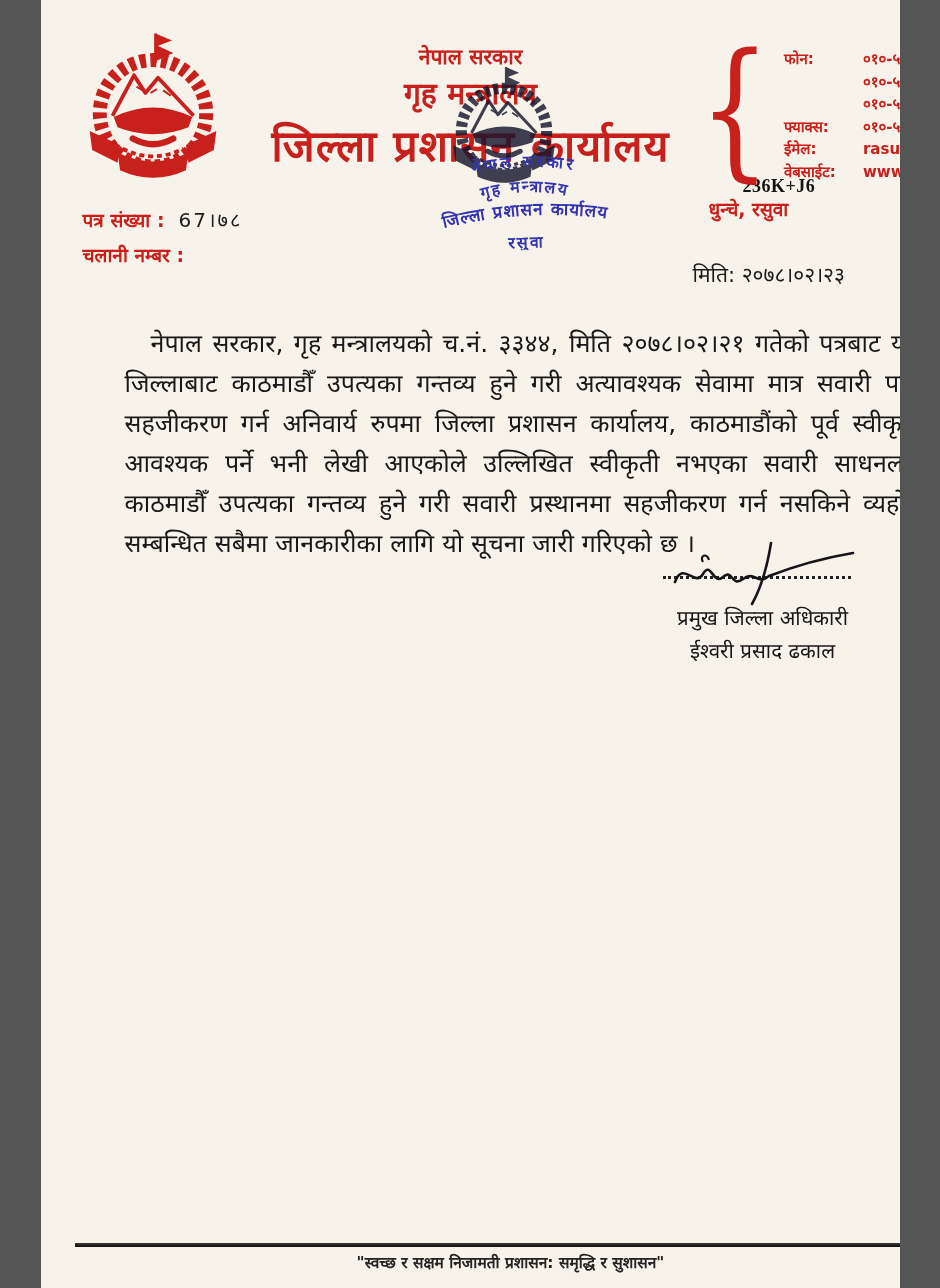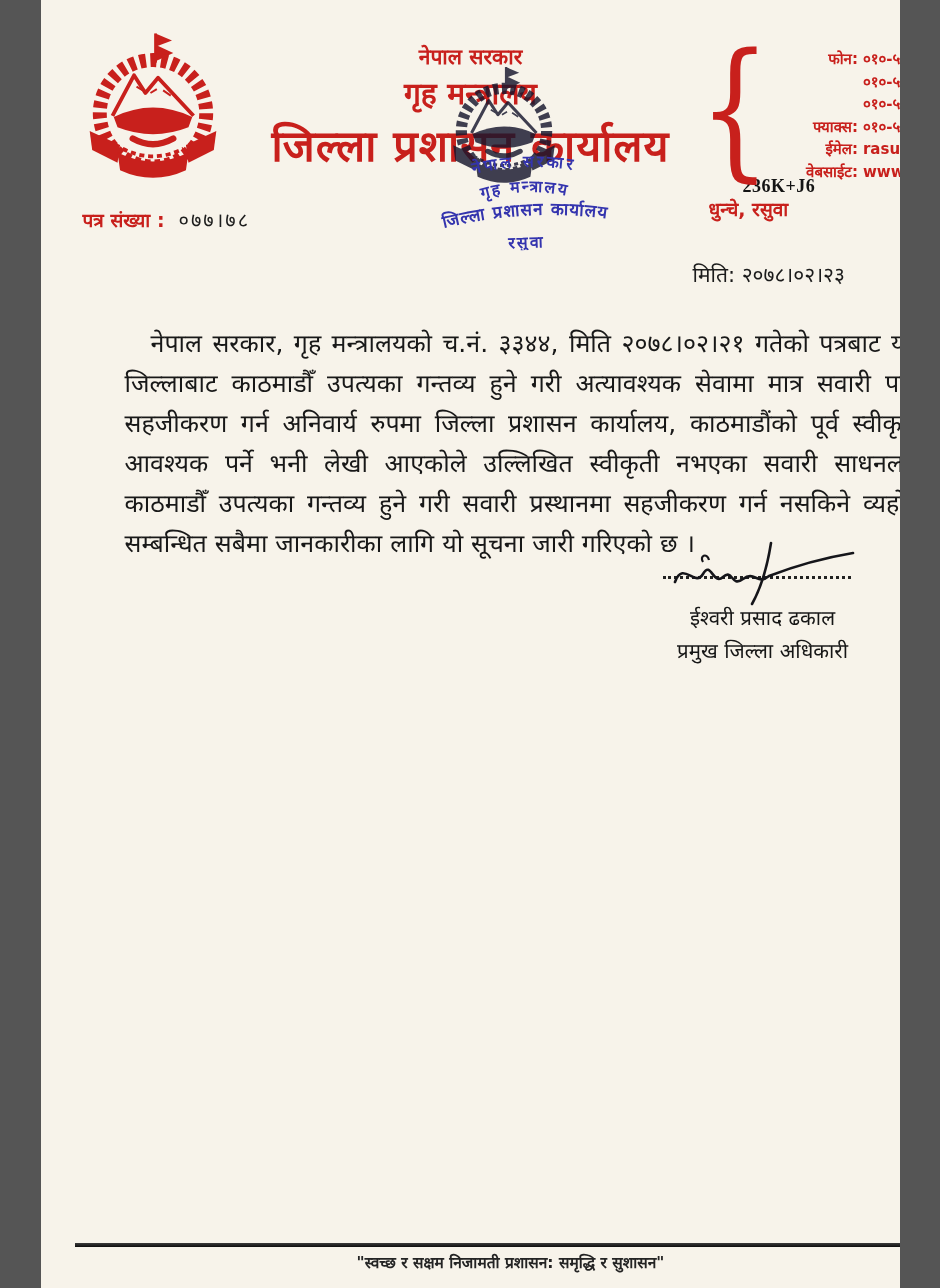--- a/index.html
+++ b/index.html
@@ -19,21 +19,21 @@
   .hdr .gov{font-size:21px;font-weight:bold;}
   .hdr .min{font-size:30px;font-weight:bold;margin-top:2px;}
   .hdr .office{font-size:43px;font-weight:bold;letter-spacing:1px;margin-top:2px;white-space:nowrap;}
   .blue-stamp{position:absolute;left:336px;top:146px;width:296px;height:104px;z-index:4;transform:rotate(-2deg);}
   .blue-stamp text{fill:#3434ae;font-weight:bold;font-family:"DejaVu Sans",sans-serif;}
   
   .contact-wrap{position:absolute;left:646px;top:40px;display:flex;z-index:2;}
   .brace{font-family:"DejaVu Serif",serif;font-size:150px;line-height:138px;font-weight:400;color:#c8201c;transform:scaleX(.75);}
   .contact{margin-left:2px;padding-top:8px;}
   .c-row{display:flex;font-size:15px;font-weight:bold;color:#c8201c;line-height:22.5px;white-space:nowrap;}
-  .c-label{width:74px;text-align:right;padding-right:5px;}
+  .c-label{width:74px;padding-right:5px;}
   .plus-code{position:absolute;left:702px;top:176px;font-family:"Liberation Serif",serif;font-weight:bold;font-size:18px;color:#141414;letter-spacing:.5px;}
   .place{position:absolute;left:668px;top:196px;font-size:19px;font-weight:bold;color:#c8201c;}
   .date-line{position:absolute;left:652px;top:220px;font-size:21px;color:#1b1b1b;margin-top:40px;}
   
   .ref{position:absolute;left:42px;top:203px;font-size:19px;font-weight:bold;color:#c8201c;line-height:35px;}
   .ref .val{color:#1d1d1d;font-weight:normal;letter-spacing:2px;padding-left:14px;font-size:20px;}
   
   .subject{position:absolute;left:0;top:268px;width:940px;text-align:center;font-size:22px;font-weight:bold;color:#151515;}
   .body-par{position:absolute;left:84px;top:324px;width:798px;font-size:25px;line-height:40px;text-align:justify;text-indent:26px;color:#181818;}
   
@@ -127,34 +127,37 @@
       </div>
     </div>
   </div>
 
   <div class="plus-code">236K+J6</div>
   <div class="place">धुन्चे, रसुवा</div>
   <div class="date-line">मिति: २०७८।०२।२३</div>
 
   <div class="ref">
     <div>
-      <span>पत्र संख्या :</span><span class="val">०७७।७८</span>
+      <span>पत्र संख्या :</span><span class="val">67।७८</span>
+    </div>
+    <div>
+      <span>चलानी नम्बर :</span><span class="val"></span>
     </div>
   </div>
 
 
   <div class="body-par">नेपाल सरकार, गृह मन्त्रालयको च.नं. ३३४४, मिति २०७८।०२।२१ गतेको पत्रबाट यस जिल्लाबाट काठमाडौँ उपत्यका गन्तव्य हुने गरी अत्यावश्यक सेवामा मात्र सवारी पास सहजीकरण गर्न अनिवार्य रुपमा जिल्ला प्रशासन कार्यालय, काठमाडौंको पूर्व स्वीकृती आवश्यक पर्ने भनी लेखी आएकोले उल्लिखित स्वीकृती नभएका सवारी साधनलाई काठमाडौँ उपत्यका गन्तव्य हुने गरी सवारी प्रस्थानमा सहजीकरण गर्न नसकिने व्यहोरा सम्बन्धित सबैमा जानकारीका लागि यो सूचना जारी गरिएको छ ।</div>
 
   <svg class="sig-squiggle" viewBox="0 0 200 66">
     <path d="M8 42 C16 20 28 48 36 34 C44 20 46 46 56 37 C66 28 64 48 76 39 C88 30 90 46 102 36 C128 26 156 18 186 13" fill="none" stroke="#15151a" stroke-width="2.6" stroke-linecap="round"></path>
     <path d="M104 3 C101 22 95 46 85 64" fill="none" stroke="#15151a" stroke-width="2.6" stroke-linecap="round"></path>
     <path d="M36 22 C32 16 40 12 42 20" fill="none" stroke="#15151a" stroke-width="2.2"></path>
   </svg>
   <div class="sig-dots"></div>
   <div class="sig-block">
+    <div>प्रमुख जिल्ला अधिकारी</div>
     <div>ईश्वरी प्रसाद ढकाल</div>
-    <div>प्रमुख जिल्ला अधिकारी</div>
   </div>
 
   <div class="footer-rule"></div>
   <div class="motto">"स्वच्छ र सक्षम निजामती प्रशासन: समृद्धि र सुशासन"</div>
 
 </div>
 
 </body></html>

